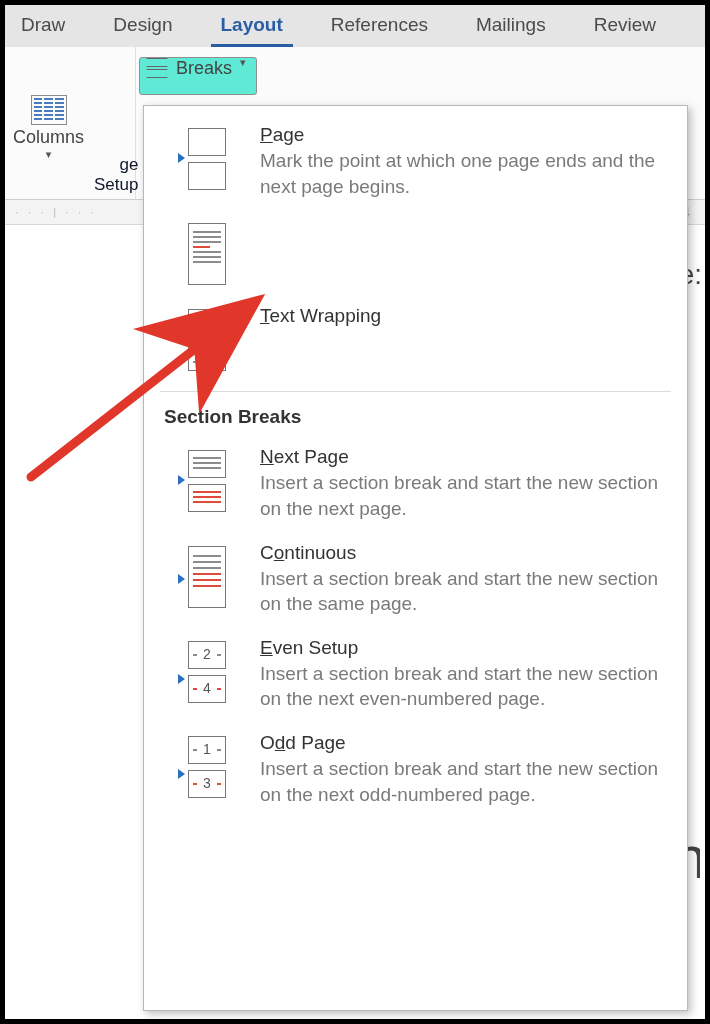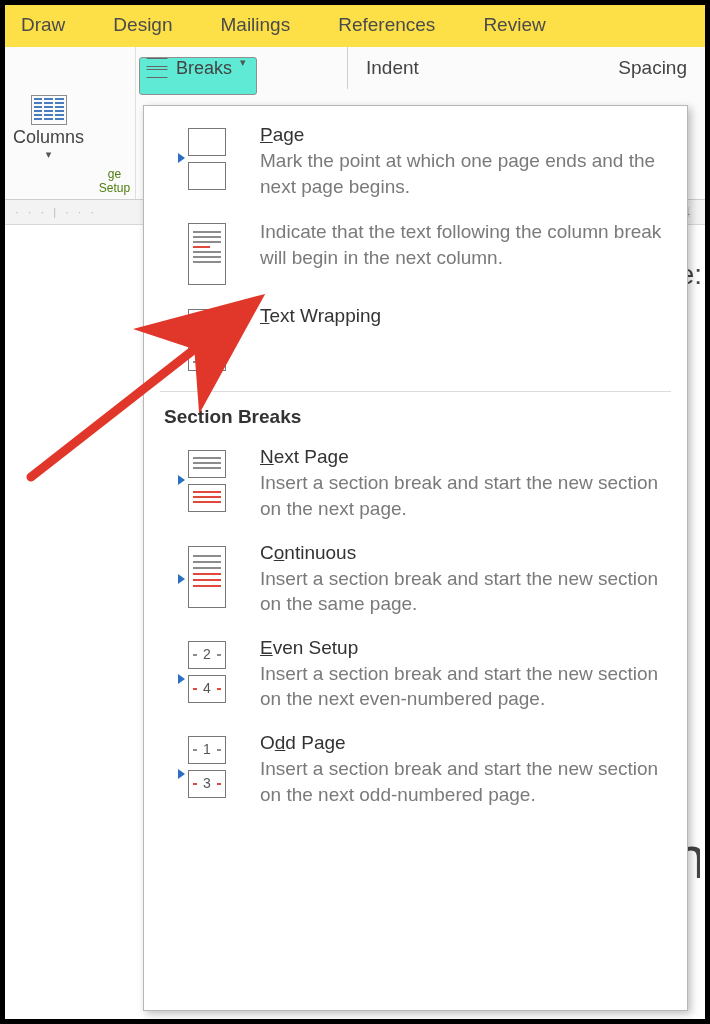--- a/index.html
+++ b/index.html
@@ -17,21 +17,21 @@
     box-sizing: border-box;
     width: 710px;
     height: 1024px;
     border: 5px solid #000;
     position: relative;
     background: #fff;
   }
   
   .tabs {
     height: 42px;
-    background: #fde047;
+    background: #e5e5e5;
     display: flex;
     align-items: center;
     padding: 0 6px;
     gap: 28px;
     color: #4b4b4b;
     font-size: 19px;
   }
   .tab {
     padding: 0 10px;
     height: 42px;
@@ -87,25 +87,25 @@
       #4a7cc0 0 2px,
       transparent 2px 4px
     );
   }
   .caret {
     font-size: 11px;
     color: #555;
     margin-top: -2px;
   }
   .group-label {
-    font-size: 12px;
-    color: #4d7c0f;
+    font-size: 17px;
+    color: #0f172a;
     margin-top: auto;
     padding-bottom: 4px;
-    text-align: center;
+    text-align: right;
     width: 100%;
     padding-left: 2px;
   }
 
   .breaks-btn {
     position: absolute;
     left: 134px;
     top: 10px;
     height: 36px;
     border: 1px solid #8f8f8f;
@@ -281,22 +281,23 @@
   }
 </style>
 </head>
 <body>
 
 <div class="frame">
 
   <div class="tabs">
     <div class="tab">Draw</div>
     <div class="tab">Design</div>
+    <div class="tab active">Layout</div>
+    <div class="tab">References</div>
     <div class="tab">Mailings</div>
-    <div class="tab">References</div>
     <div class="tab">Review</div>
   </div>
 
   <div class="ribbon">
     <div class="ribbon-group-setup">
       <div class="columns-btn">
         <div class="columns-icon">
           <div></div>
             <div></div>
             <div></div>
@@ -306,24 +307,20 @@
       </div>
       <div class="group-label">ge Setup</div>
     </div>
 
     <div class="breaks-btn">
       <span class="bicon"></span>
       <span>Breaks</span>
       <span class="caret">▾</span>
     </div>
 
-    <div class="indent-spacing">
-      <span class="ind">Indent</span>
-      <span class="spac">Spacing</span>
-    </div>
   </div>
 
   <div class="ruler">
     <span class="ruler-ticks">· · · | · · ·</span>
     <span style="position:absolute; right:12px; font-size:14px; color:#999;">4</span>
   </div>
 
   <div class="doc-bg">
     <span class="bg-letter bg-n">n</span>
     <span class="bg-letter bg-e">e:</span>
@@ -355,21 +352,20 @@
                 <div class="gline"></div>
               <div class="rline" style="width:60%;"></div>
               <div class="gline"></div>
                 <div class="gline"></div>
                 <div class="gline"></div>
             </div>
           </div>
         </div>
       </div>
       <div class="dd-text">
-        <div class="dd-desc">Indicate that the text following the column break will begin in the next column.</div>
       </div>
     </div>
 
     <div class="dd-item">
       <div class="ic-wrap">
         <div class="pic">
           <div class="sheet full">
             <div style="position:absolute; left:4px; top:4px; right:4px;">
               <div class="gline"></div>
                 <div class="gline"></div>

